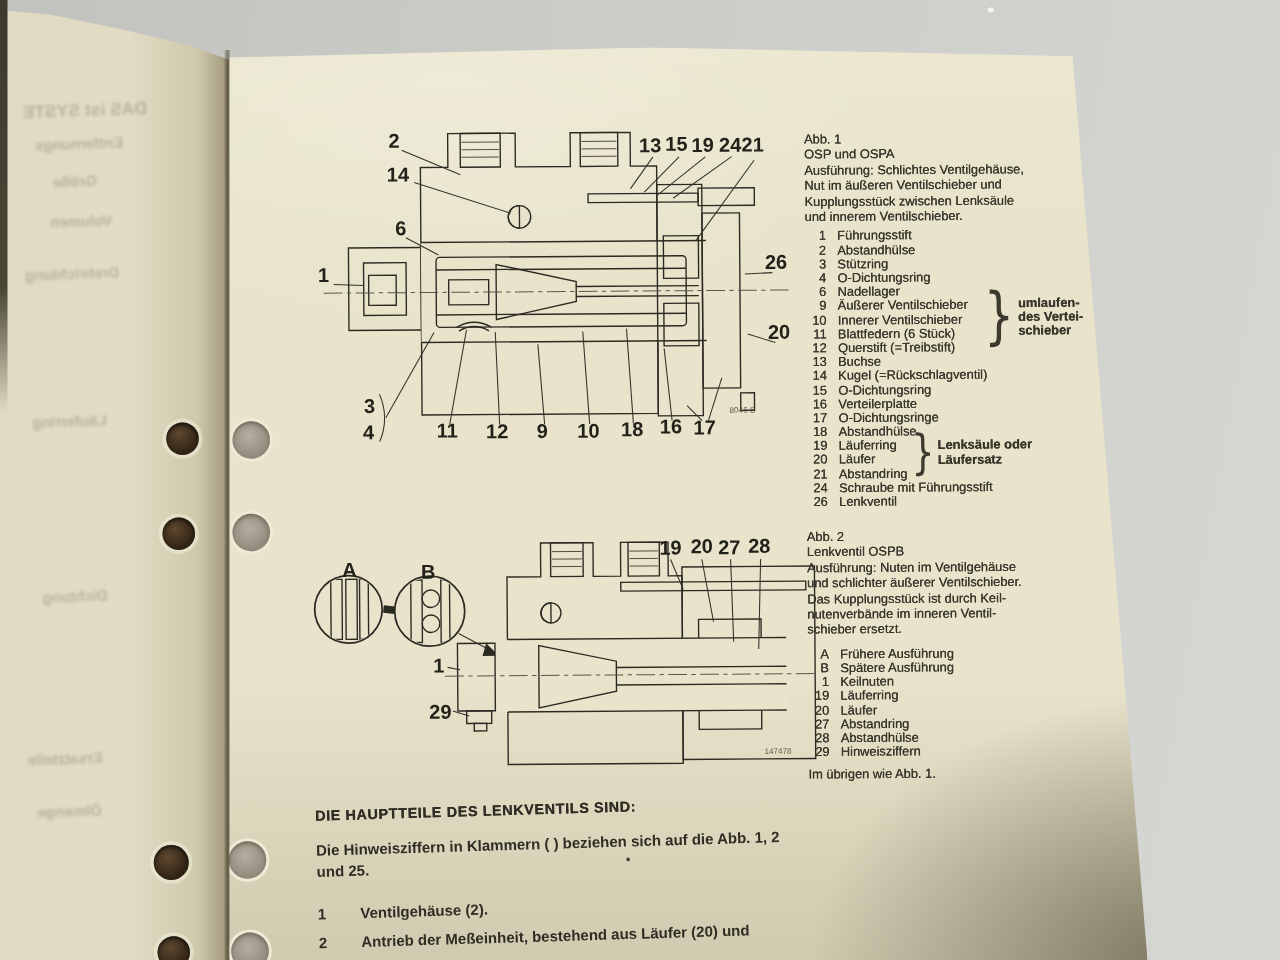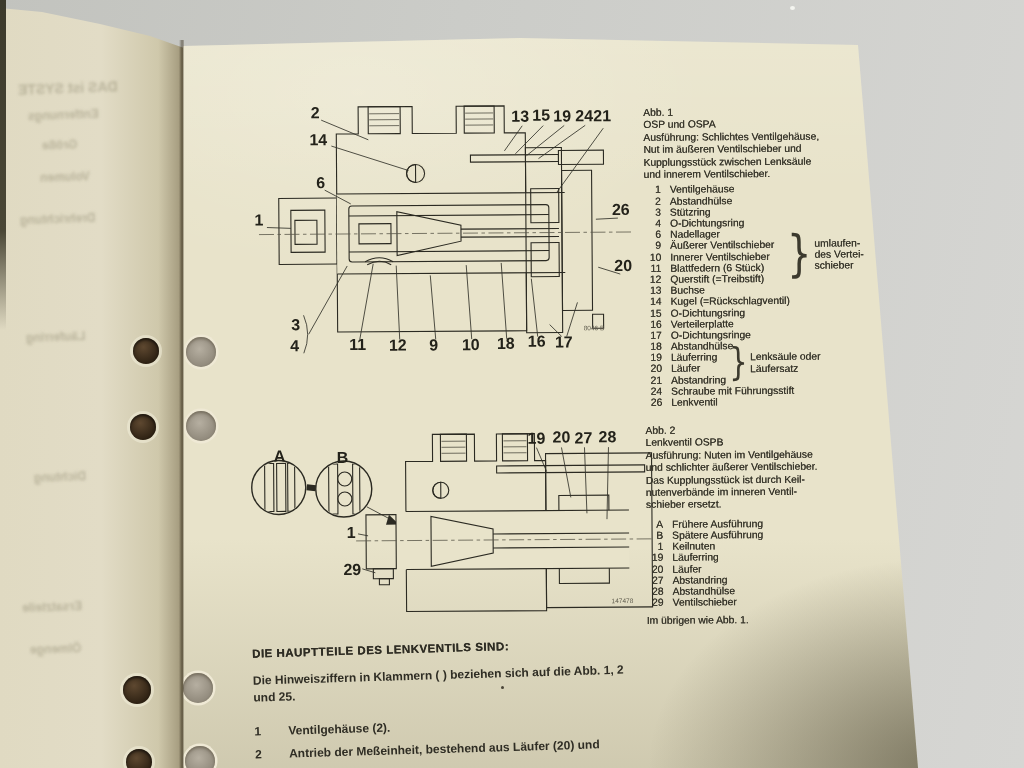--- a/index.html
+++ b/index.html
@@ -40,21 +40,21 @@
   .col{position:absolute;font-size:10.3px;line-height:12.4px;
     text-shadow:0.2px 0 0 currentColor;white-space:nowrap;}
   .tline{white-space:nowrap;}
   .parts{position:relative;margin-top:4px;}
   .prow{display:flex;height:11.2px;align-items:baseline;}
   .pno{width:17px;text-align:right;flex:none;}
   .pname{margin-left:9px;white-space:nowrap;}
   .bracewrap{position:absolute;display:flex;align-items:center;height:auto;}
   .brace{font-family:"DejaVu Sans",sans-serif;font-weight:400;color:#3c3a2e;
     transform:scale(0.8,1.05);line-height:0.72;text-shadow:none;}
-  .bracetext div{font-size:10.3px;line-height:11.2px;}
+  .bracetext div{font-size:10.3px;line-height:11.2px;font-weight:bold;}
   .footnote{margin-top:7px;}
   .bottom-block{position:absolute;left:250px;top:648px;width:460px;
     transform:rotate(-1.3deg);transform-origin:0 0;color:#2f2d24;}
   .bt-head{font-size:11.5px;letter-spacing:0.5px;font-weight:700;text-shadow:0.2px 0 0 currentColor;}
   .bt-para{margin-top:13px;font-size:12px;font-weight:700;line-height:17px;}
   .bt-items{margin-top:18px;}
   .bt-items .prow{height:23px;}
   .bt-items .pno{width:12px;text-align:left;}
   .bt-items .pname{margin-left:22px;}
   .bt-items{font-size:12px;font-weight:700;}
@@ -295,21 +295,21 @@
         <div>OSP und OSPA</div>
         <div>
             <div class="tline">Ausführung: Schlichtes Ventilgehäuse,</div>
             <div class="tline">Nut im äußeren Ventilschieber und</div>
             <div class="tline">Kupplungsstück zwischen Lenksäule</div>
             <div class="tline">und innerem Ventilschieber.</div>
           </div>
         <div class="parts" id="fig1-list" style="margin-top:3px;">
             <div class="prow">
               <span class="pno">1</span>
-              <span class="pname">Ventilgehäuse</span>
+              <span class="pname">Führungsstift</span>
             </div>
             <div class="prow">
               <span class="pno">2</span>
               <span class="pname">Abstandhülse</span>
             </div>
             <div class="prow">
               <span class="pno">3</span>
               <span class="pname">Stützring</span>
             </div>
             <div class="prow">
@@ -432,21 +432,21 @@
             <div class="prow">
               <span class="pno">27</span>
               <span class="pname">Abstandring</span>
             </div>
             <div class="prow">
               <span class="pno">28</span>
               <span class="pname">Abstandhülse</span>
             </div>
             <div class="prow">
               <span class="pno">29</span>
-              <span class="pname">Ventilschieber</span>
+              <span class="pname">Hinweisziffern</span>
             </div>
           </div>
         <div class="footnote">Im übrigen wie Abb. 1.</div>
       </div>
 
       <div class="bottom-block">
         <div class="bt-head">DIE HAUPTTEILE DES LENKVENTILS SIND:</div>
         <div class="bt-para">
             <div class="tline">Die Hinweisziffern in Klammern ( ) beziehen sich auf die Abb. 1, 2</div>
             <div class="tline">und 25.</div>

